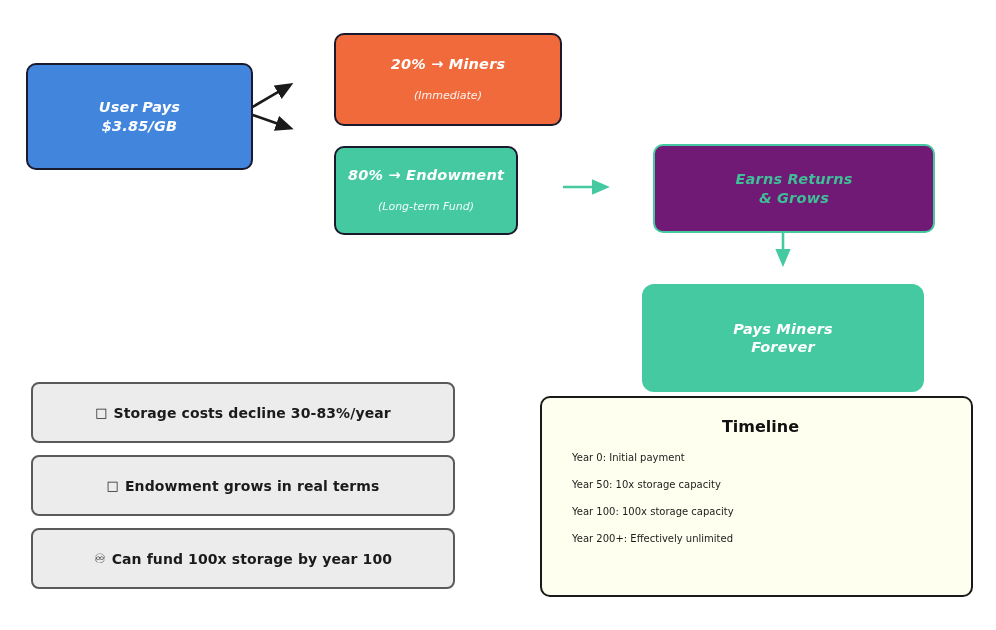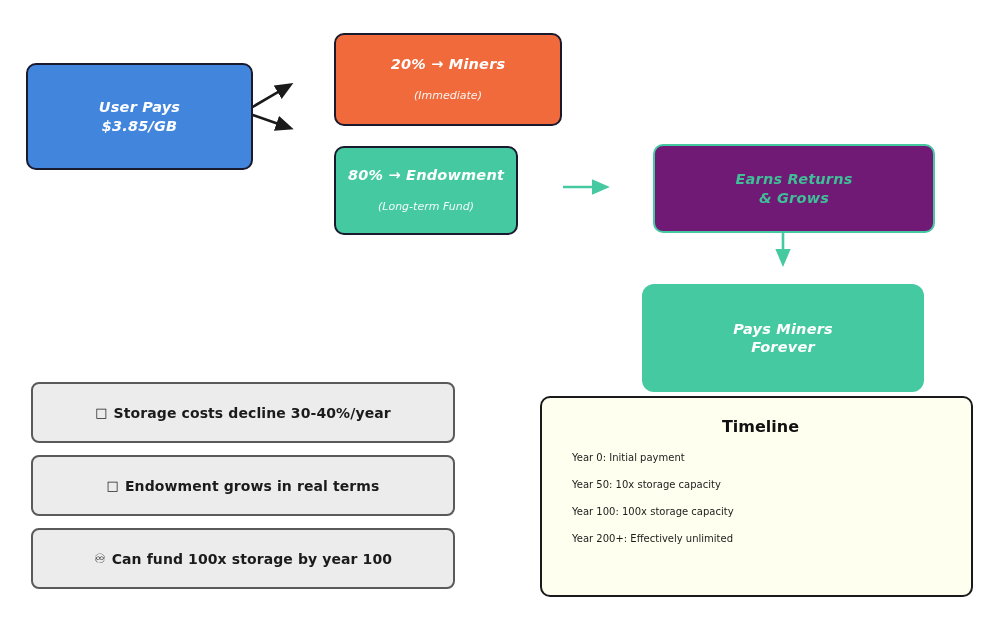--- a/index.html
+++ b/index.html
@@ -182,21 +182,21 @@
 &amp; Grows</div>
   </div>
 
   <div class="node" id="node-pays-forever">
     <div class="node-title">Pays Miners
 Forever</div>
   </div>
 
   <div class="fact-card" id="fact-0">
     <span class="fact-icon">□</span>
-    <span>Storage costs decline 30-40%/year</span>
+    <span>Storage costs decline 30-83%/year</span>
   </div>
 
   <div class="fact-card" id="fact-1">
     <span class="fact-icon">□</span>
     <span>Endowment grows in real terms</span>
   </div>
 
   <div class="fact-card" id="fact-2">
     <span class="fact-icon">♾</span>
     <span>Can fund 100x storage by year 100</span>

